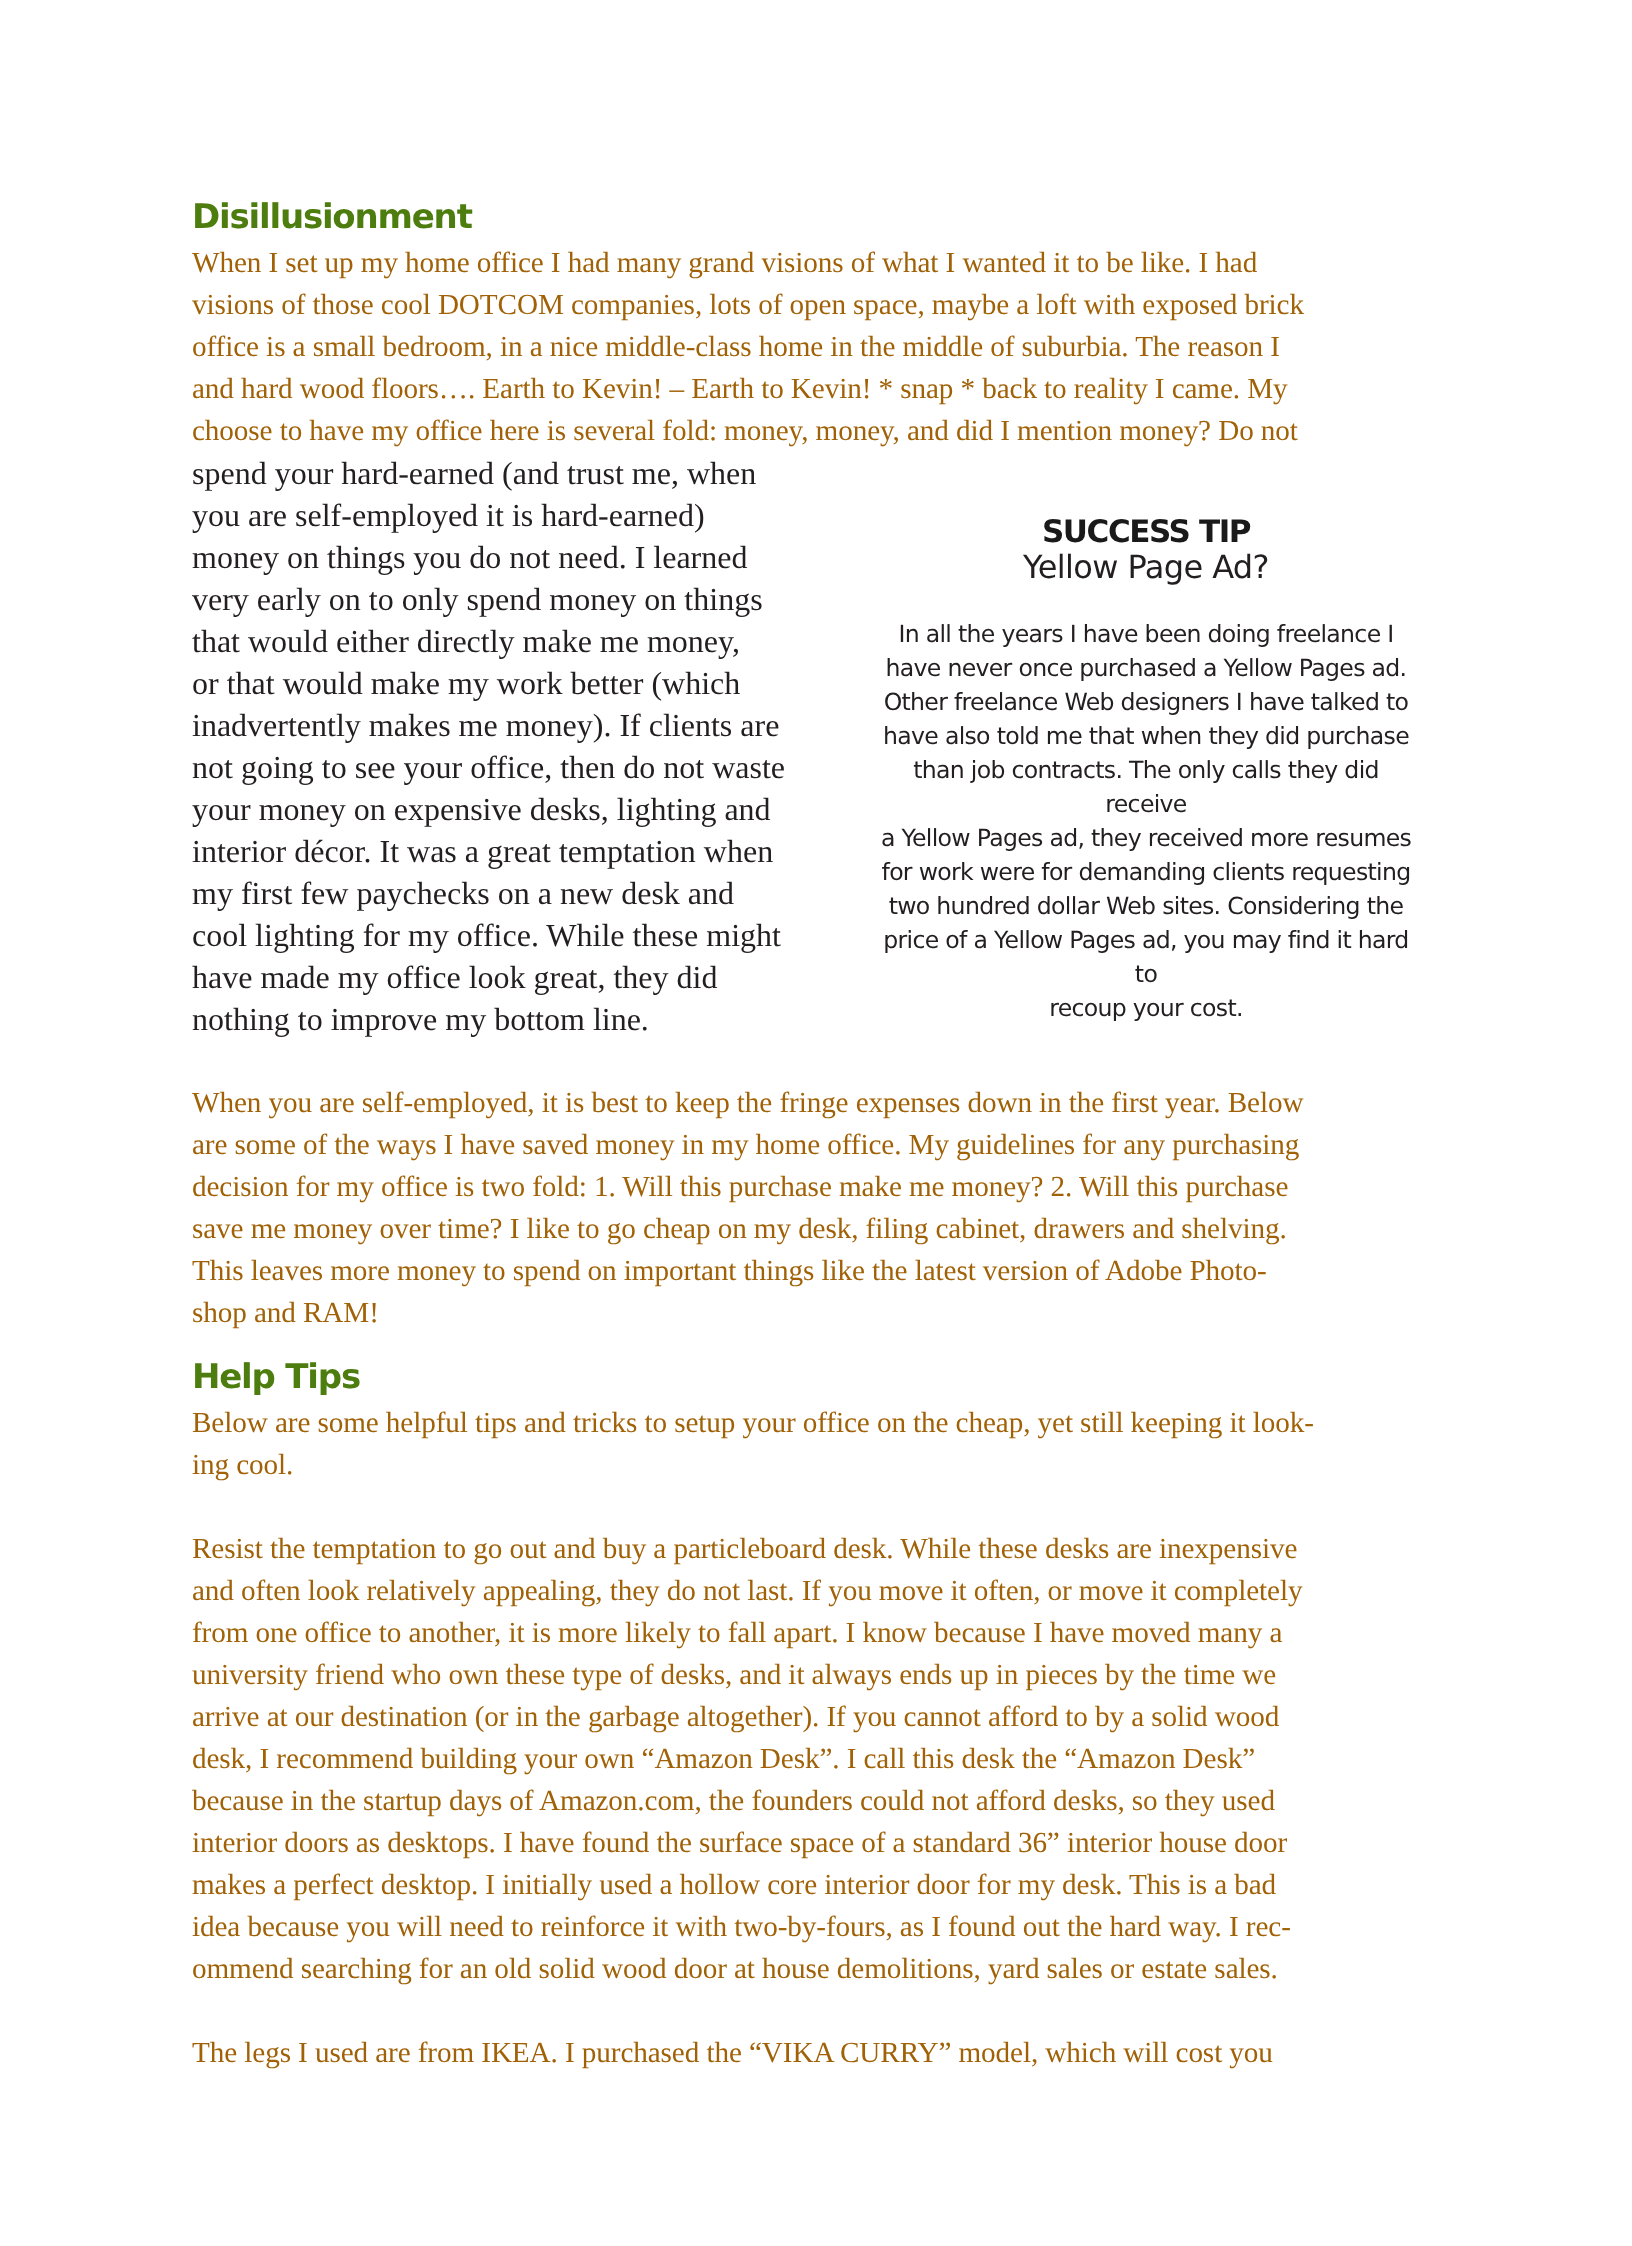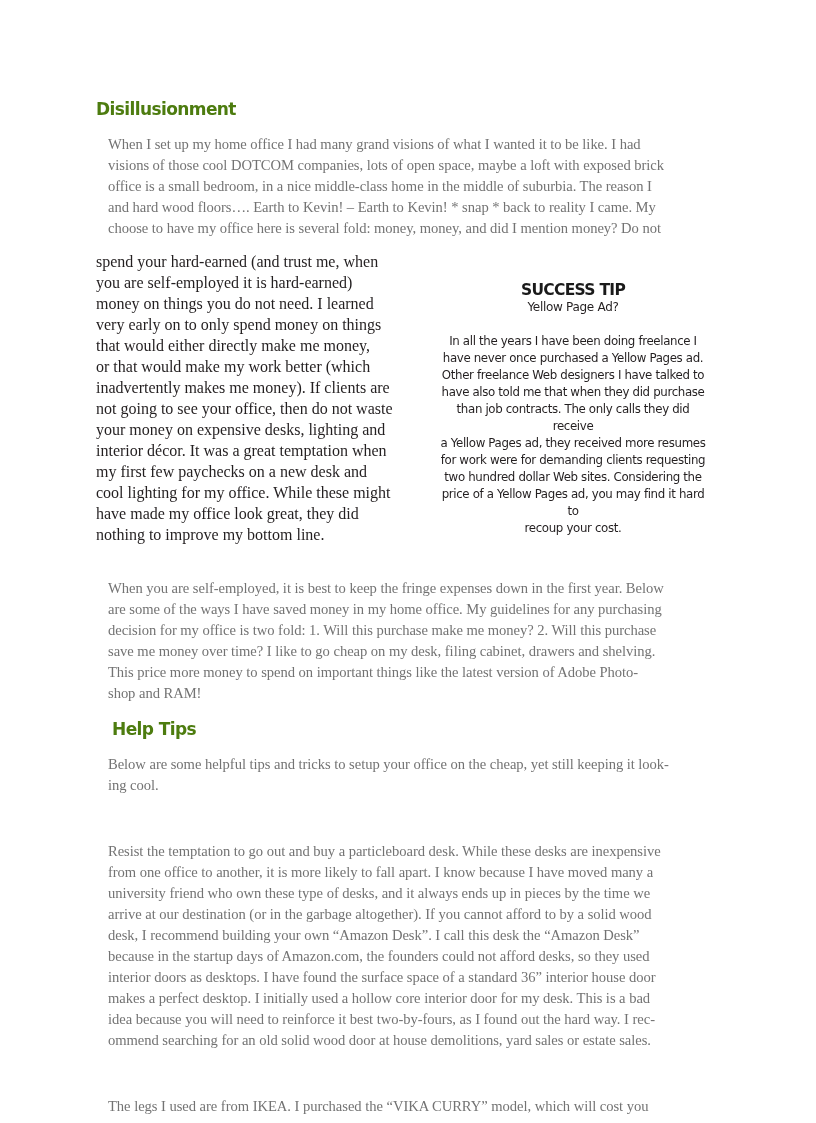--- a/index.html
+++ b/index.html
@@ -26,22 +26,22 @@
       font-size: 17px;
       letter-spacing: -0.6px;
       line-height: 26px;
       margin: 0;
       color: #4d7c0f;
     }
     .body-text {
       font-family: "Liberation Serif", serif;
       font-size: 14.6px;
       line-height: 21px;
-      margin: 12px;
-      color: #737373;
+      margin: 0;
+      color: #a16207;
       letter-spacing: -0.05px;
     }
     .wrap {
       position: relative;
     }
     .left-col {
       width: 300px;
       font-family: "Liberation Serif", serif;
       font-size: 16px;
       line-height: 21px;
@@ -58,36 +58,36 @@
       font-family: "DejaVu Sans", sans-serif;
       font-weight: bold;
       font-size: 15.5px;
       letter-spacing: -0.7px;
       line-height: 18px;
       margin: 0;
       color: #1a1a1a;
     }
     .tip-sub {
       font-family: "DejaVu Sans", sans-serif;
-      font-size: 12px;
+      font-size: 16px;
       line-height: 17px;
       margin: 0 0 17px 0;
       color: #231f20;
       letter-spacing: -0.3px;
     }
     .tip-body {
       font-family: "DejaVu Sans", sans-serif;
       font-size: 11.8px;
       line-height: 17px;
       margin: 17px;
       color: #231f20;
       letter-spacing: -0.35px;
     }
     .gap { height: 21px; }
-    .sec2 { margin-top: 8px; margin-left: 16px; }
+    .sec2 { margin-top: 8px; }
   </style>
 </head>
 <body>
 
 <div class="page">
 
   <h1 class="h1">Disillusionment</h1>
 
   <div class="body-text">
     <div>When I set up my home office I had many grand visions of what I wanted it to be like. I had</div>
@@ -133,43 +133,44 @@
     </aside>
   </div>
 
   <div class="gap"></div>
 
   <div class="body-text">
     <div>When you are self-employed, it is best to keep the fringe expenses down in the first year. Below</div>
     <div>are some of the ways I have saved money in my home office. My guidelines for any purchasing</div>
     <div>decision for my office is two fold: 1. Will this purchase make me money? 2. Will this purchase</div>
     <div>save me money over time? I like to go cheap on my desk, filing cabinet, drawers and shelving.</div>
-    <div>This price more money to spend on important things like the latest version of Adobe Photo-</div>
+    <div>This leaves more money to spend on important things like the latest version of Adobe Photo-</div>
     <div>shop and RAM!</div>
   </div>
 
   <h1 class="h1 sec2">Help Tips</h1>
 
   <div class="body-text">
     <div>Below are some helpful tips and tricks to setup your office on the cheap, yet still keeping it look-</div>
     <div>ing cool.</div>
   </div>
 
   <div class="gap"></div>
 
   <div class="body-text">
     <div>Resist the temptation to go out and buy a particleboard desk. While these desks are inexpensive</div>
+    <div>and often look relatively appealing, they do not last. If you move it often, or move it completely</div>
     <div>from one office to another, it is more likely to fall apart. I know because I have moved many a</div>
     <div>university friend who own these type of desks, and it always ends up in pieces by the time we</div>
     <div>arrive at our destination (or in the garbage altogether). If you cannot afford to by a solid wood</div>
     <div>desk, I recommend building your own “Amazon Desk”. I call this desk the “Amazon Desk”</div>
     <div>because in the startup days of Amazon.com, the founders could not afford desks, so they used</div>
     <div>interior doors as desktops. I have found the surface space of a standard 36” interior house door</div>
     <div>makes a perfect desktop. I initially used a hollow core interior door for my desk. This is a bad</div>
-    <div>idea because you will need to reinforce it best two-by-fours, as I found out the hard way. I rec-</div>
+    <div>idea because you will need to reinforce it with two-by-fours, as I found out the hard way. I rec-</div>
     <div>ommend searching for an old solid wood door at house demolitions, yard sales or estate sales.</div>
   </div>
 
   <div class="gap"></div>
 
   <div class="body-text">
     <div>The legs I used are from IKEA. I purchased the “VIKA CURRY” model, which will cost you</div>
   </div>
 
 </div>

